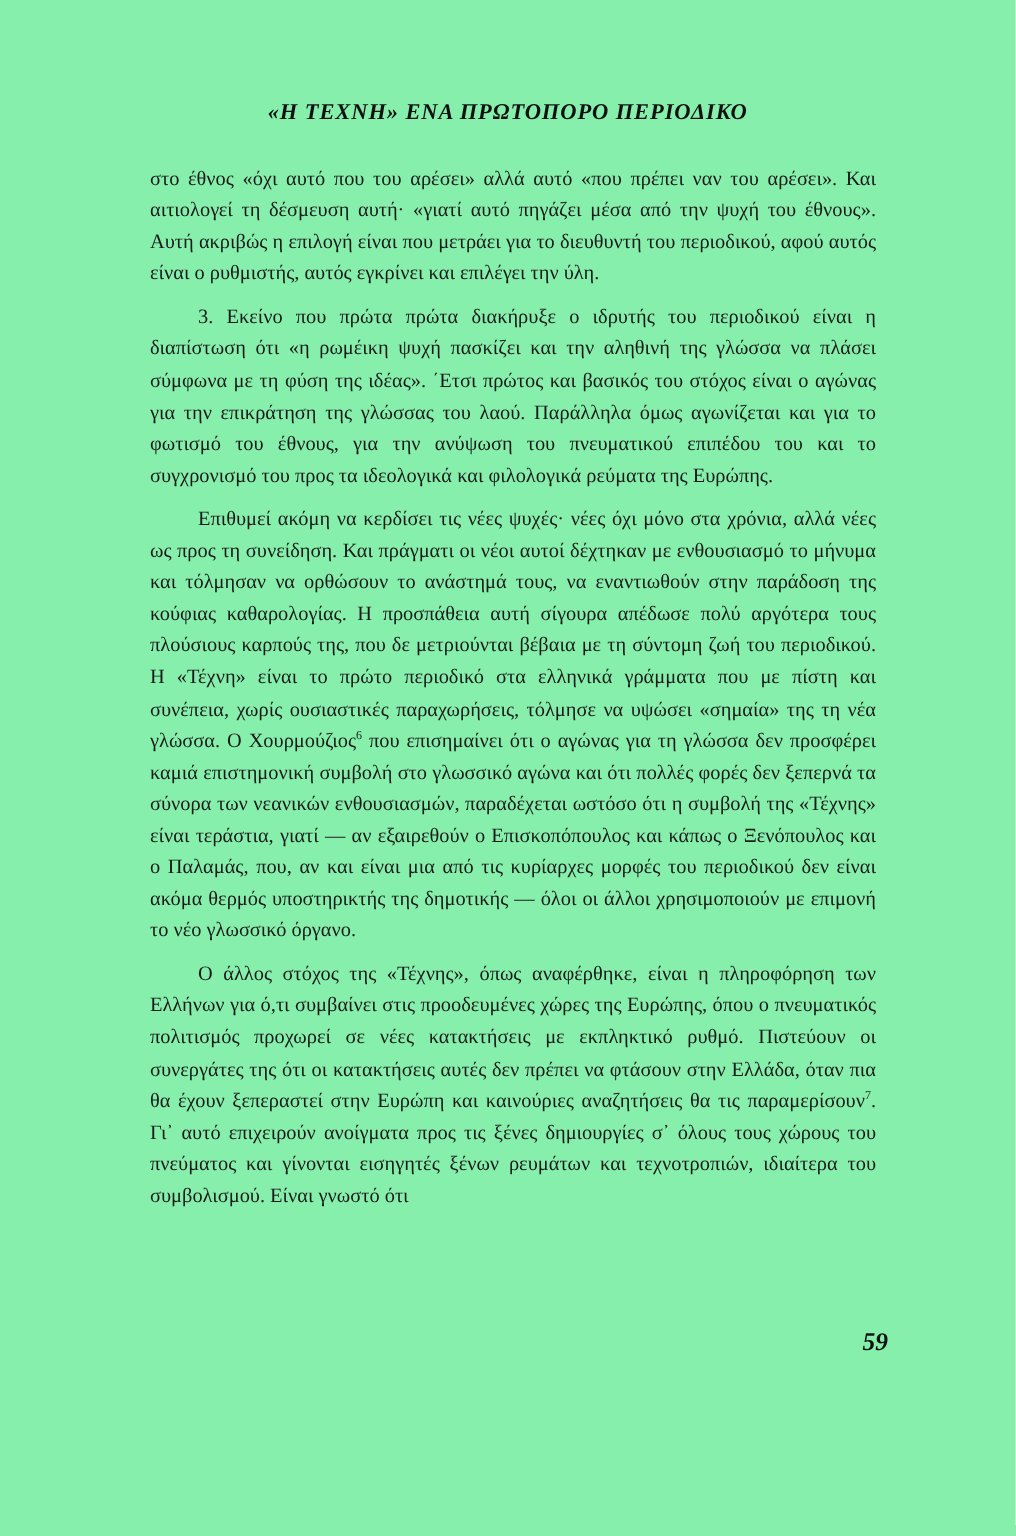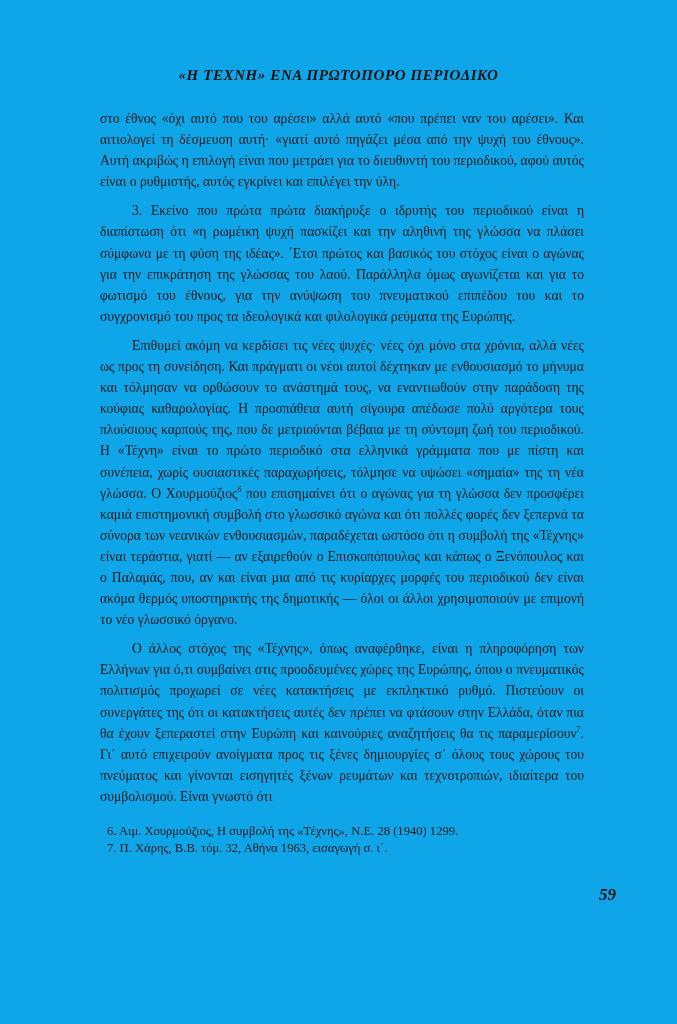--- a/index.html
+++ b/index.html
@@ -1,19 +1,19 @@
 <!DOCTYPE html>
 <html><head>
 <meta charset="utf-8">
 <style>
   html, body { margin: 0; padding: 0; background: #ffffff; }
   body { width: 677px; height: 1024px; position: relative; overflow: hidden; }
   .page {
     position: absolute; left: 0; top: 0; width: 677px; height: 1024px;
-    background: #0ea5e9; color: #1a1a1a;
+    background: #86efac; color: #1a1a1a;
     font-family: "DejaVu Serif", serif;
   }
   .running-head {
     position: absolute; top: 67px; left: 0; width: 677px; text-align: center;
     font-family: "Liberation Serif", serif; font-style: italic; font-weight: bold;
     font-size: 15px; letter-spacing: 0.6px; color: #111;
   }
   .body-text {
     position: absolute; top: 100px; left: 92px; width: 500px;
     font-family: "Liberation Serif", serif;
@@ -23,35 +23,31 @@
   .body-text p.indent { text-indent: 32px; }
   sup { font-size: 8px; line-height: 0; }
   .footnotes {
     position: absolute; top: 823px; left: 107px; width: 480px;
     font-family: "Liberation Serif", serif; font-size: 12.6px; line-height: 17px;
   }
   .footnotes div { margin: 0; }
   .page-number {
     position: absolute; top: 885px; left: 575px;
     font-family: "Liberation Serif", serif; font-style: italic; font-weight: bold;
-    font-size: 17px; color: #111; margin-left: 24px;
+    font-size: 17px; color: #111;
   }
 </style>
 </head>
 <body>
 
 <div class="page">
   <div class="running-head">«Η ΤΕΧΝΗ» ΕΝΑ ΠΡΩΤΟΠΟΡΟ ΠΕΡΙΟΔΙΚΟ</div>
 
   <div class="body-text">
     <p>στο έθνος «όχι αυτό που του αρέσει» αλλά αυτό «που πρέπει ναν του αρέσει». Και αιτιολογεί τη δέσμευση αυτή· «γιατί αυτό πηγάζει μέσα από την ψυχή του έθνους». Αυτή ακριβώς η επιλογή είναι που μετράει για το διευθυντή του περιοδικού, αφού αυτός είναι ο ρυθμιστής, αυτός εγκρίνει και επιλέγει την ύλη.</p>
     <p class="indent">3. Εκείνο που πρώτα πρώτα διακήρυξε ο ιδρυτής του περιοδικού είναι η διαπίστωση ότι «η ρωμέικη ψυχή πασκίζει και την αληθινή της γλώσσα να πλάσει σύμφωνα με τη φύση της ιδέας». ΄Ετσι πρώτος και βασικός του στόχος είναι ο αγώνας για την επικράτηση της γλώσσας του λαού. Παράλληλα όμως αγωνίζεται και για το φωτισμό του έθνους, για την ανύψωση του πνευματικού επιπέδου του και το συγχρονισμό του προς τα ιδεολογικά και φιλολογικά ρεύματα της Ευρώπης.</p>
     <p class="indent"><span>Επιθυμεί ακόμη να κερδίσει τις νέες ψυχές· νέες όχι μόνο στα χρόνια, αλλά νέες ως προς τη συνείδηση. Και πράγματι οι νέοι αυτοί δέχτηκαν με ενθουσιασμό το μήνυμα και τόλμησαν να ορθώσουν το ανάστημά τους, να εναντιωθούν στην παράδοση της κούφιας καθαρολογίας. Η προσπάθεια αυτή σίγουρα απέδωσε πολύ αργότερα τους πλούσιους καρπούς της, που δε μετριούνται βέβαια με τη σύντομη ζωή του περιοδικού. Η «Τέχνη» είναι το πρώτο περιοδικό στα ελληνικά γράμματα που με πίστη και συνέπεια, χωρίς ουσιαστικές παραχωρήσεις, τόλμησε να υψώσει «σημαία» της τη νέα γλώσσα. Ο Χουρμούζιος</span><sup>6</sup><span> που επισημαίνει ότι ο αγώνας για τη γλώσσα δεν προσφέρει καμιά επιστημονική συμβολή στο γλωσσικό αγώνα και ότι πολλές φορές δεν ξεπερνά τα σύνορα των νεανικών ενθουσιασμών, παραδέχεται ωστόσο ότι η συμβολή της «Τέχνης» είναι τεράστια, γιατί — αν εξαιρεθούν ο Επισκοπόπουλος και κάπως ο Ξενόπουλος και ο Παλαμάς, που, αν και είναι μια από τις κυρίαρχες μορφές του περιοδικού δεν είναι ακόμα θερμός υποστηρικτής της δημοτικής — όλοι οι άλλοι χρησιμοποιούν με επιμονή το νέο γλωσσικό όργανο.</span></p>
     <p class="indent"><span>Ο άλλος στόχος της «Τέχνης», όπως αναφέρθηκε, είναι η πληροφόρηση των Ελλήνων για ό,τι συμβαίνει στις προοδευμένες χώρες της Ευρώπης, όπου ο πνευματικός πολιτισμός προχωρεί σε νέες κατακτήσεις με εκπληκτικό ρυθμό. Πιστεύουν οι συνεργάτες της ότι οι κατακτήσεις αυτές δεν πρέπει να φτάσουν στην Ελλάδα, όταν πια θα έχουν ξεπεραστεί στην Ευρώπη και καινούριες αναζητήσεις θα τις παραμερίσουν</span><sup>7</sup><span>. Γι᾽ αυτό επιχειρούν ανοίγματα προς τις ξένες δημιουργίες σ᾽ όλους τους χώρους του πνεύματος και γίνονται εισηγητές ξένων ρευμάτων και τεχνοτροπιών, ιδιαίτερα του συμβολισμού. Είναι γνωστό ότι</span></p>
   </div>
 
-  <div class="footnotes">
-    <div>6. Αιμ. Χουρμούζιος, Η συμβολή της «Τέχνης», Ν.Ε. 28 (1940) 1299.</div>
-    <div>7. Π. Χάρης, Β.Β. τόμ. 32, Αθήνα 1963, εισαγωγή σ. ι΄.</div>
-  </div>
 
   <div class="page-number">59</div>
 </div>
 
 </body></html>

